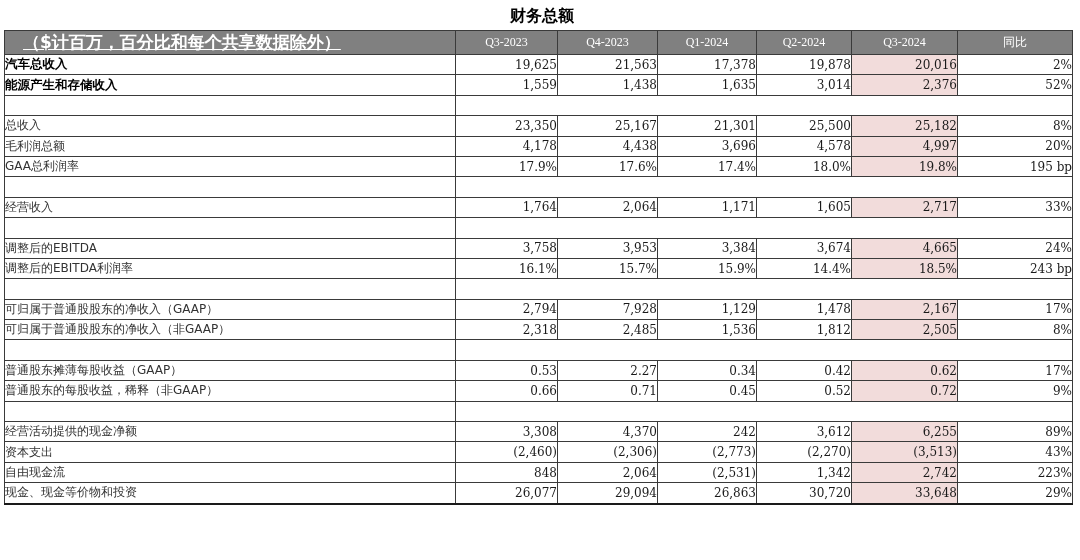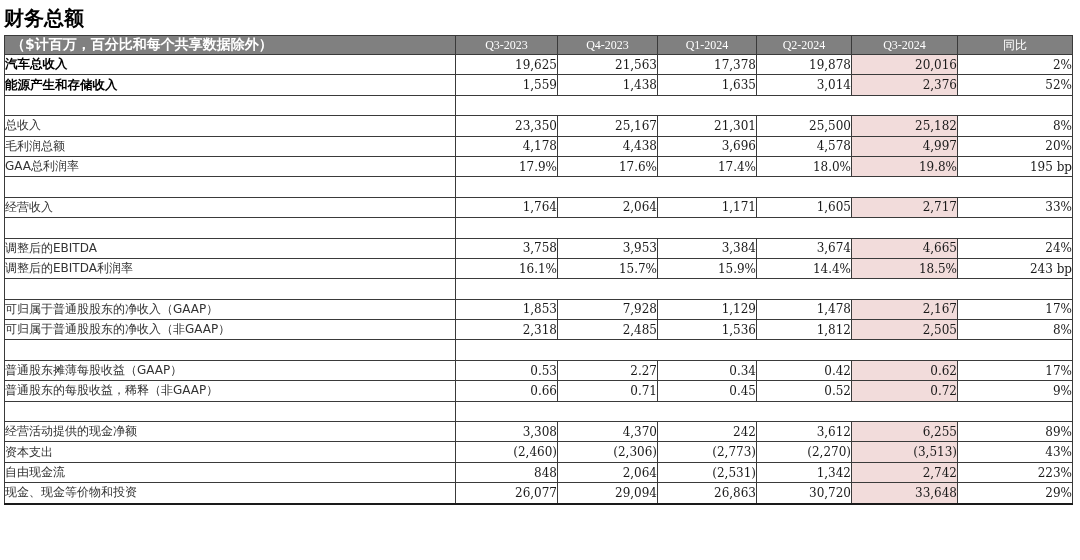--- a/index.html
+++ b/index.html
@@ -1,23 +1,23 @@
 <!DOCTYPE html>
 <html><head>
 <meta charset="utf-8">
 <style>
   html,body{margin:0;padding:0;background:#ffffff;width:1080px;height:560px;overflow:hidden;}
   body{font-family:"DejaVu Serif","Liberation Serif",serif;color:#1a1a1a;}
   .page{padding:6px 0 0 4px;}
-  .page-title{font-size:20px;font-weight:bold;color:#000;line-height:1.25;font-family:"DejaVu Sans","Liberation Sans",sans-serif;}
+  .page-title{font-size:16px;font-weight:bold;color:#000;line-height:1.25;font-family:"DejaVu Sans","Liberation Sans",sans-serif;text-align:center;}
   .page-subtitle{font-size:11px;font-weight:bold;color:#000;line-height:1.3;margin-top:1px;font-family:"DejaVu Sans","Liberation Sans",sans-serif;}
   table.fin{border-collapse:collapse;table-layout:fixed;margin-top:4px;width:1068px;border-bottom:2px solid #1a1a1a;}
   .fin td,.fin th{border:1px solid #3a3a3a;padding:0;overflow:hidden;white-space:nowrap;}
   .fin thead th{background:#808080;color:#ffffff;height:18px;font-size:12px;font-weight:normal;text-align:center;vertical-align:middle;font-family:Liberation Serif, serif;}
-  .fin thead th.hdr-label{text-align:left;padding-left:6px;font-weight:bold;font-size:14px;font-family:"DejaVu Sans","Liberation Sans",sans-serif;}
+  .fin thead th.hdr-label{text-align:left;padding-left:18px;font-weight:bold;font-size:17px;font-family:"DejaVu Sans","Liberation Sans",sans-serif;text-decoration:underline;}
   .fin tbody td{height:19.4px;font-size:12px;vertical-align:middle;}
   .label-cell{text-align:left;padding-left:5px;color:#333;font-family:"DejaVu Sans","Liberation Sans",sans-serif;font-size:12px;margin-left:20px;}
   .label-cell.bold{color:#000;font-weight:bold;font-size:12.5px;}
   .num-cell{text-align:right;padding-right:6px;color:#1a1a1a;}
   .num-cell.highlight{background:#f2dcdb;}
   tr.spacer .spacer-cell{border-left:none;background:#fff;}
 </style>
 </head>
 <body>
 
@@ -129,21 +129,21 @@
           <td class="num-cell">14.4%</td>
           <td class="num-cell highlight">18.5%</td>
           <td class="num-cell">243 bp</td>
         </tr>
         <tr class="spacer">
           <td class="label-cell"></td>
           <td colspan="6" class="spacer-cell"></td>
         </tr>
         <tr>
           <td class="label-cell">可归属于普通股股东的净收入（GAAP）</td>
-          <td class="num-cell">1,853</td>
+          <td class="num-cell">2,794</td>
           <td class="num-cell">7,928</td>
           <td class="num-cell">1,129</td>
           <td class="num-cell">1,478</td>
           <td class="num-cell highlight">2,167</td>
           <td class="num-cell">17%</td>
         </tr>
         <tr>
           <td class="label-cell">可归属于普通股股东的净收入（非GAAP）</td>
           <td class="num-cell">2,318</td>
           <td class="num-cell">2,485</td>

